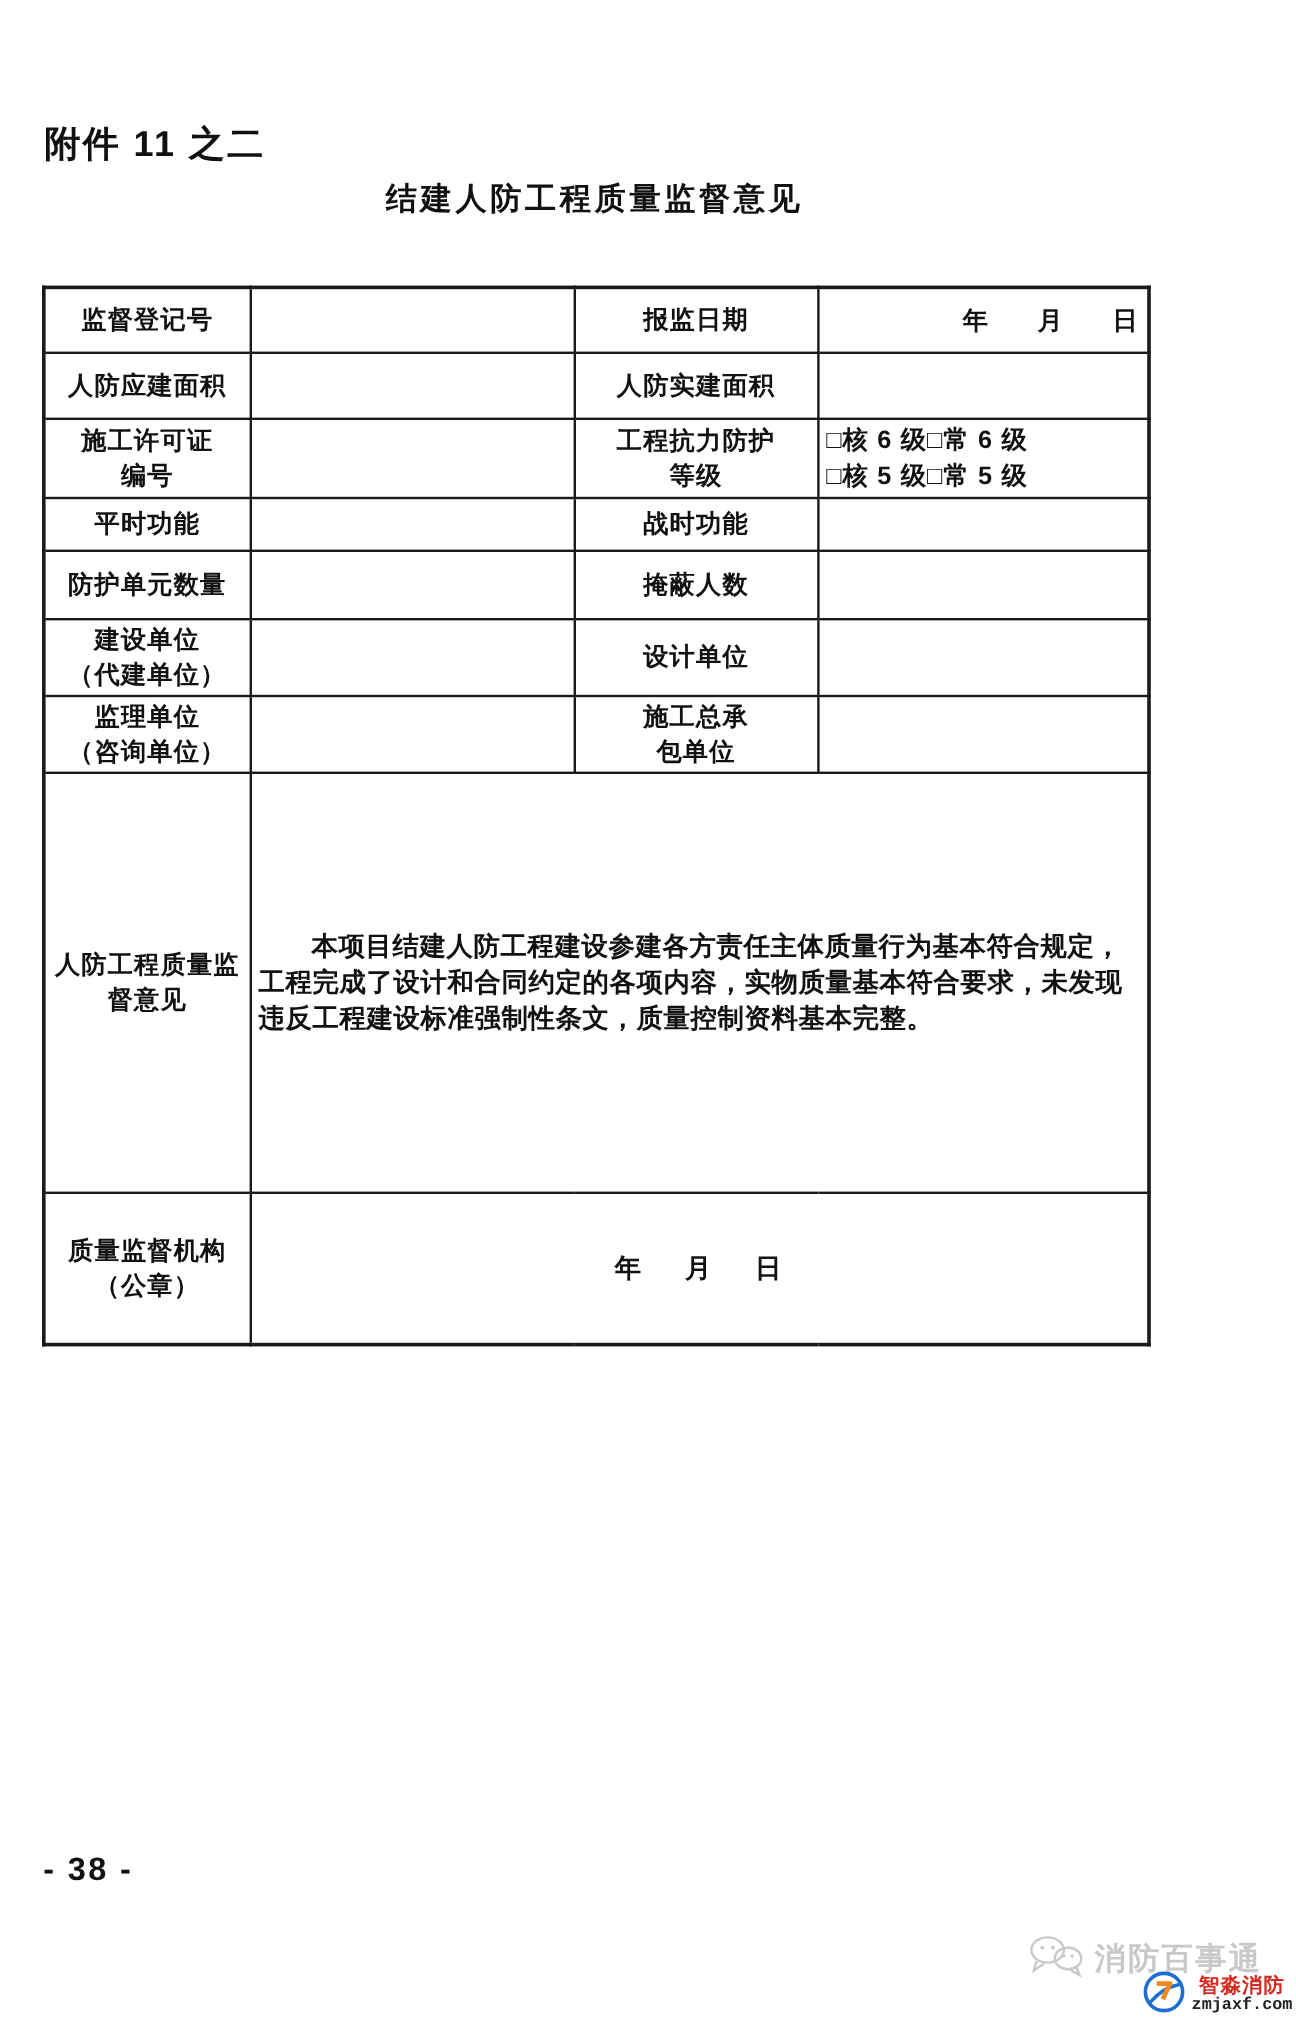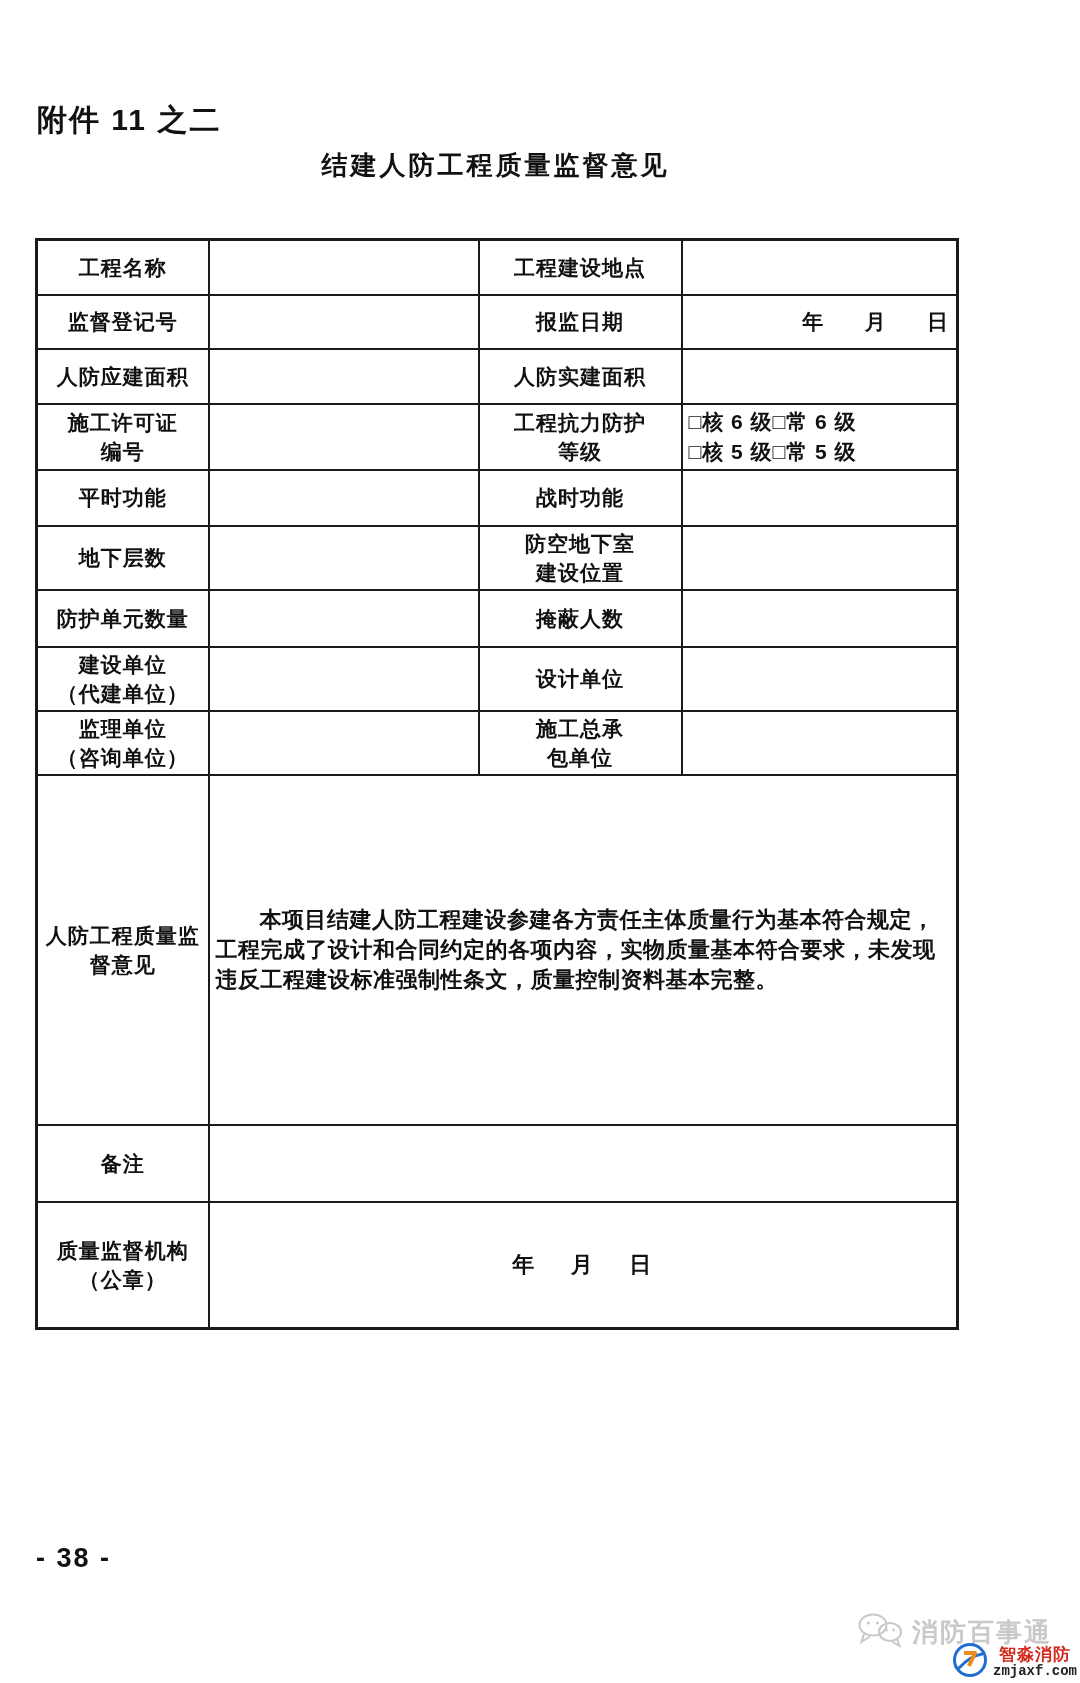--- a/index.html
+++ b/index.html
@@ -108,26 +108,20 @@
 <div class="doc-title">结建人防工程质量监督意见</div>
 
 <table class="form-table">
   <colgroup>
     <col style="width:172px">
       <col style="width:270px">
       <col style="width:203px">
       <col style="width:276px">
   </colgroup>
   <tbody>
-    <tr style="height:55px">
-      <td class="lbl">工程名称</td>
-      <td class="val"></td>
-      <td class="lbl">工程建设地点</td>
-      <td class="val"></td>
-    </tr>
     <tr style="height:54px">
       <td class="lbl">监督登记号</td>
       <td class="val"></td>
       <td class="lbl">报监日期</td>
       <td class="val date-cell">年 月 日</td>
     </tr>
     <tr style="height:55px">
       <td class="lbl">人防应建面积</td>
       <td class="val"></td>
       <td class="lbl">人防实建面积</td>
@@ -135,31 +129,24 @@
     </tr>
     <tr style="height:61px">
       <td class="lbl">施工许可证
 编号</td>
       <td class="val"></td>
       <td class="lbl">工程抗力防护
 等级</td>
       <td class="val grade-cell">□核 6 级□常 6 级
 □核 5 级□常 5 级</td>
     </tr>
-    <tr style="height:56px">
+    <tr style="height:44px">
       <td class="lbl">平时功能</td>
       <td class="val"></td>
       <td class="lbl">战时功能</td>
-      <td class="val"></td>
-    </tr>
-    <tr style="height:58px">
-      <td class="lbl">地下层数</td>
-      <td class="val"></td>
-      <td class="lbl">防空地下室
-建设位置</td>
       <td class="val"></td>
     </tr>
     <tr style="height:57px">
       <td class="lbl">防护单元数量</td>
       <td class="val"></td>
       <td class="lbl">掩蔽人数</td>
       <td class="val"></td>
     </tr>
     <tr style="height:59px">
       <td class="lbl">建设单位
@@ -173,24 +160,20 @@
 （咨询单位）</td>
       <td class="val"></td>
       <td class="lbl">施工总承
 包单位</td>
       <td class="val"></td>
     </tr>
     <tr style="height:350px">
       <td class="lbl">人防工程质量监
 督意见</td>
       <td class="val opinion-cell" colspan="3">本项目结建人防工程建设参建各方责任主体质量行为基本符合规定，工程完成了设计和合同约定的各项内容，实物质量基本符合要求，未发现违反工程建设标准强制性条文，质量控制资料基本完整。</td>
-    </tr>
-    <tr style="height:77px">
-      <td class="lbl">备注</td>
-      <td class="val" colspan="3"></td>
     </tr>
     <tr style="height:127px">
       <td class="lbl">质量监督机构
 （公章）</td>
       <td class="val center-date-cell" colspan="3">年 月 日</td>
     </tr>
   </tbody>
 </table>
 
 <div class="page-number">- 38 -</div>

